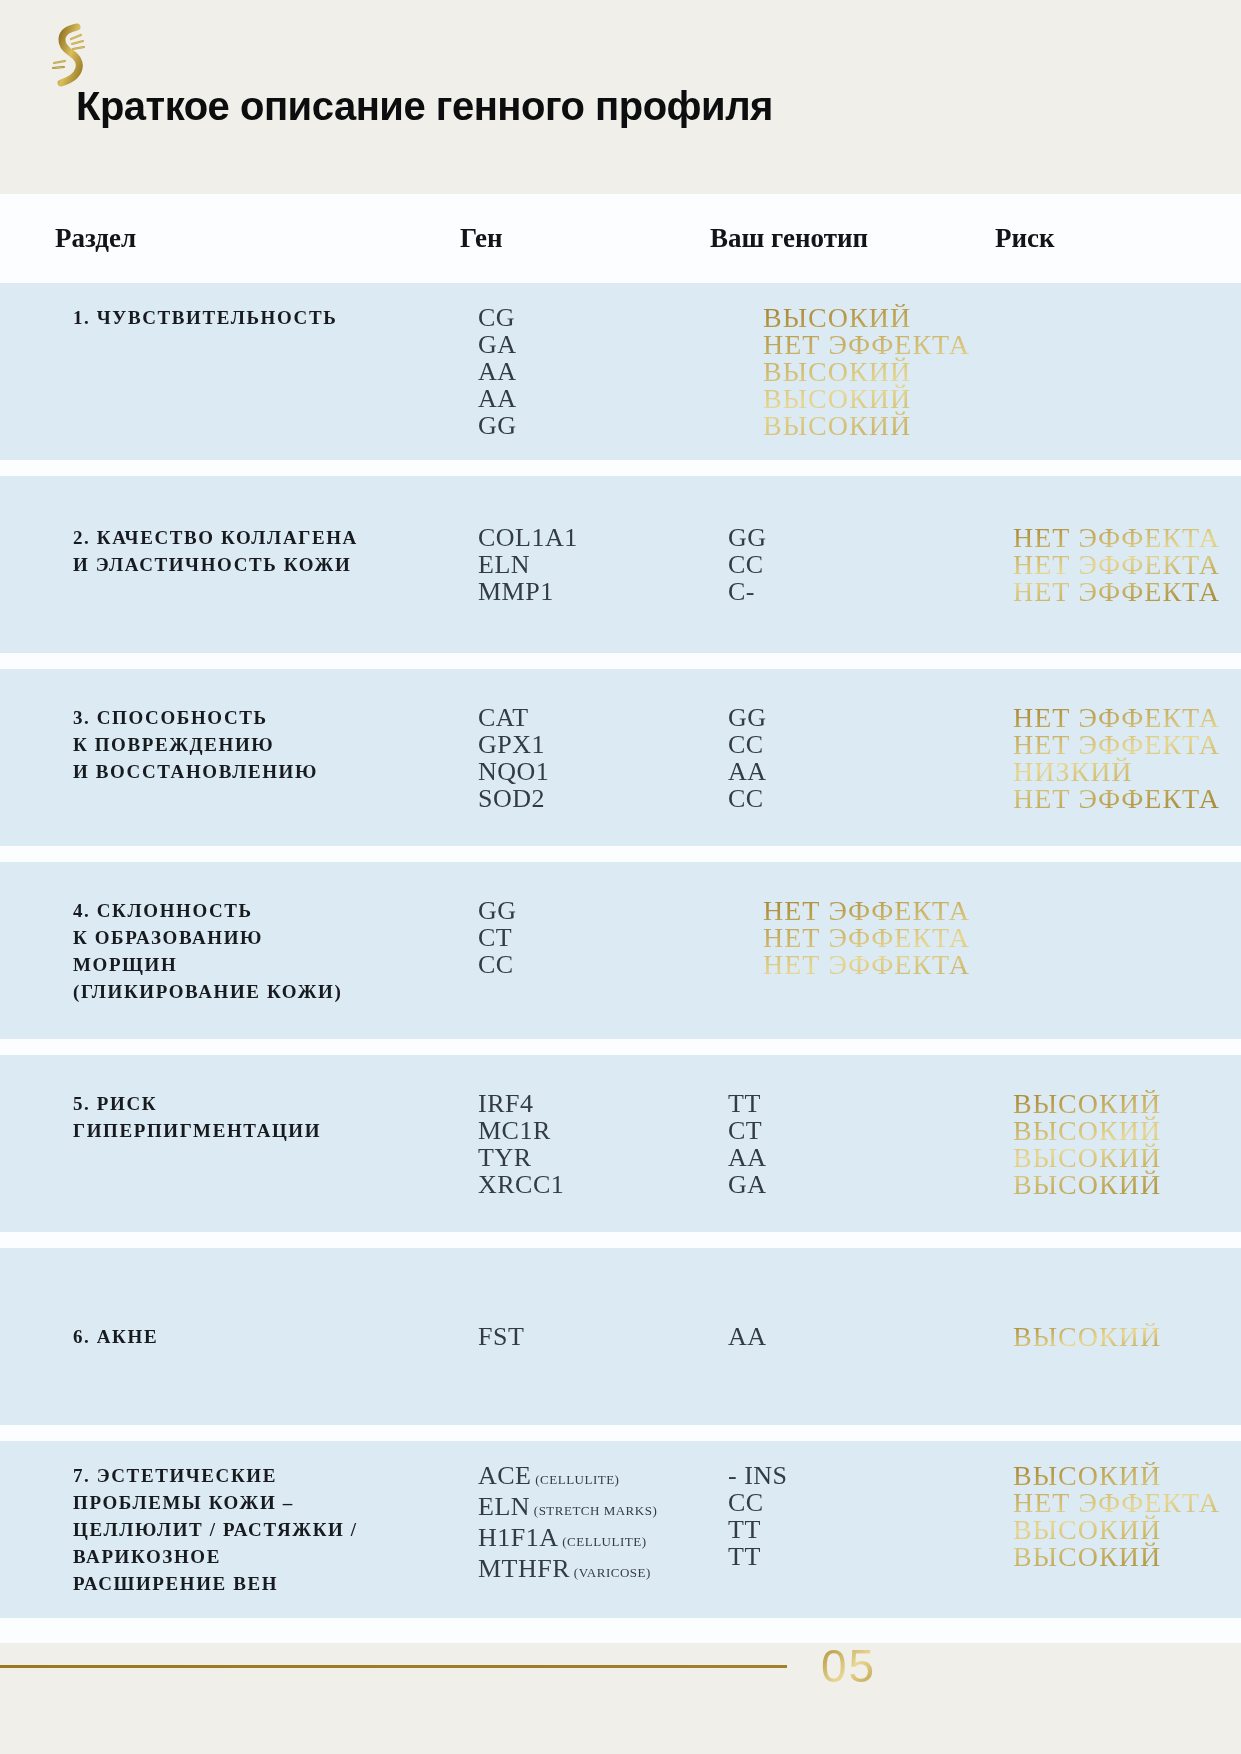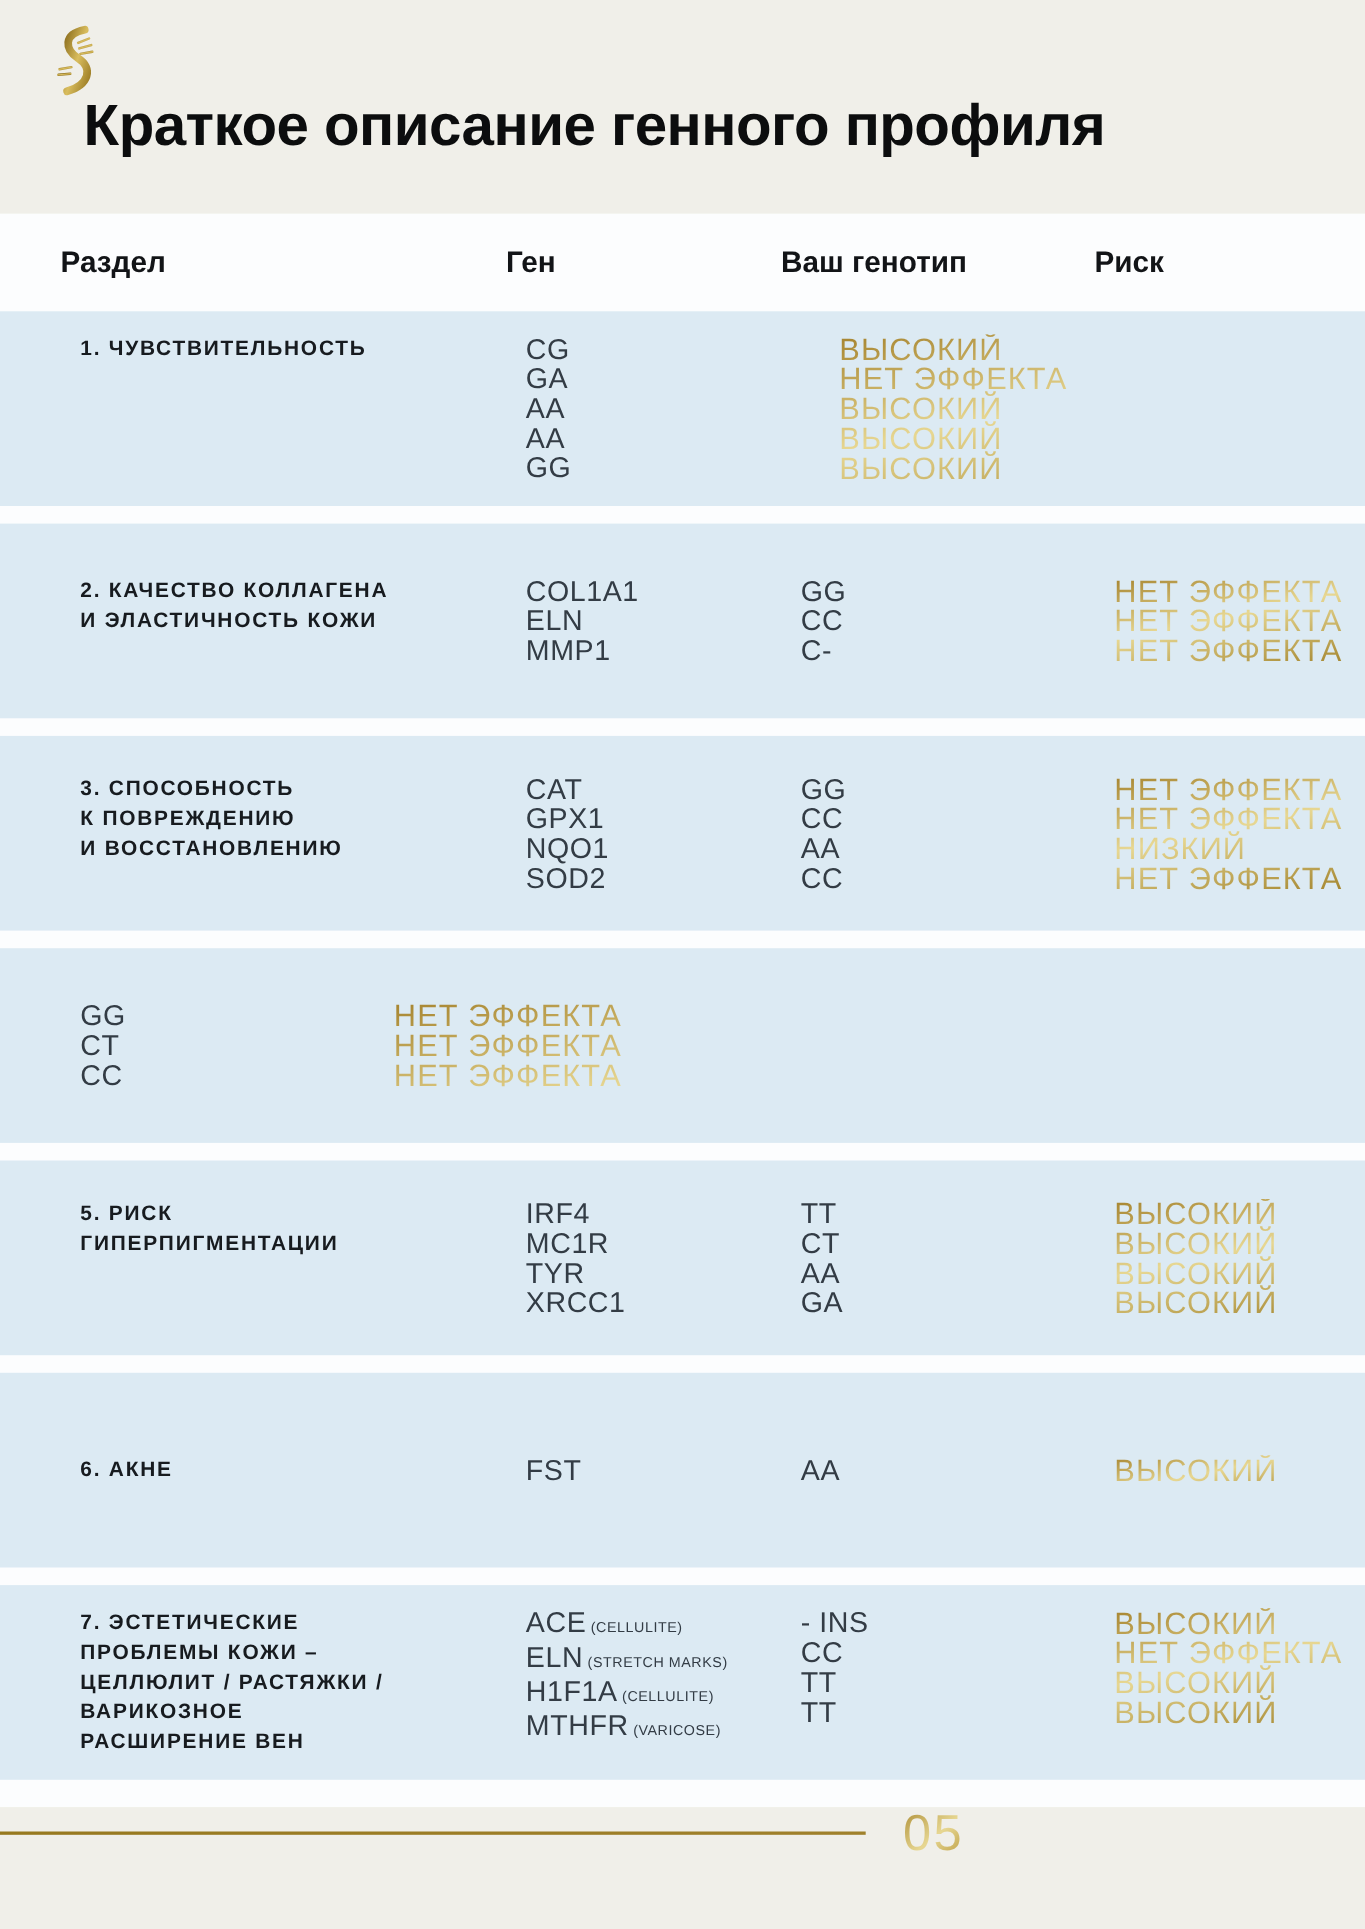--- a/index.html
+++ b/index.html
@@ -19,26 +19,26 @@
     font-family:"Liberation Sans","DejaVu Sans",sans-serif;
     color:var(--text-dark);
   }
   .page{width:1241px;height:1754px;position:relative;}
 
   
   .top{height:194px;background:var(--page-bg);position:relative;}
   .logo{position:absolute;left:40px;top:22px;width:58px;height:66px;display:block;}
   .title{
     position:absolute;left:76px;top:84px;
-    font-size:53px;font-weight:700;letter-spacing:-0.5px;
+    font-size:40px;font-weight:700;letter-spacing:-0.5px;
     color:#0c0d0e;white-space:nowrap;
   }
 
   
-  .table-area{background:var(--table-bg);padding-bottom:25px;}
+  .table-area{background:var(--table-bg);padding-bottom:25px;font-family:Liberation Serif, serif;}
   .col-headers{
     height:89px;display:flex;align-items:center;padding-left:55px;
     font-size:27px;font-weight:700;color:#121417;
   }
   .col{flex:0 0 auto;}
   .col-label{width:405px;}
   .col-gene{width:250px;}
   .col-geno{width:285px;}
   .col-risk{flex:1 1 auto;}
 
@@ -174,20 +174,24 @@
             <div class="col col-risk">
               <div class="line risk">НЕТ ЭФФЕКТА</div>
               <div class="line risk">НЕТ ЭФФЕКТА</div>
               <div class="line risk">НИЗКИЙ</div>
               <div class="line risk">НЕТ ЭФФЕКТА</div>
             </div>
           </div>
         </section>
         <section class="sec">
           <div class="sec-inner">
+            <div class="col col-label sec-label">4. СКЛОННОСТЬ
+К ОБРАЗОВАНИЮ
+МОРЩИН
+(ГЛИКИРОВАНИЕ КОЖИ)</div>
             <div class="col col-geno">
               <div class="line geno">GG</div>
               <div class="line geno">CT</div>
               <div class="line geno">CC</div>
             </div>
             <div class="col col-risk">
               <div class="line risk">НЕТ ЭФФЕКТА</div>
               <div class="line risk">НЕТ ЭФФЕКТА</div>
               <div class="line risk">НЕТ ЭФФЕКТА</div>
             </div>

